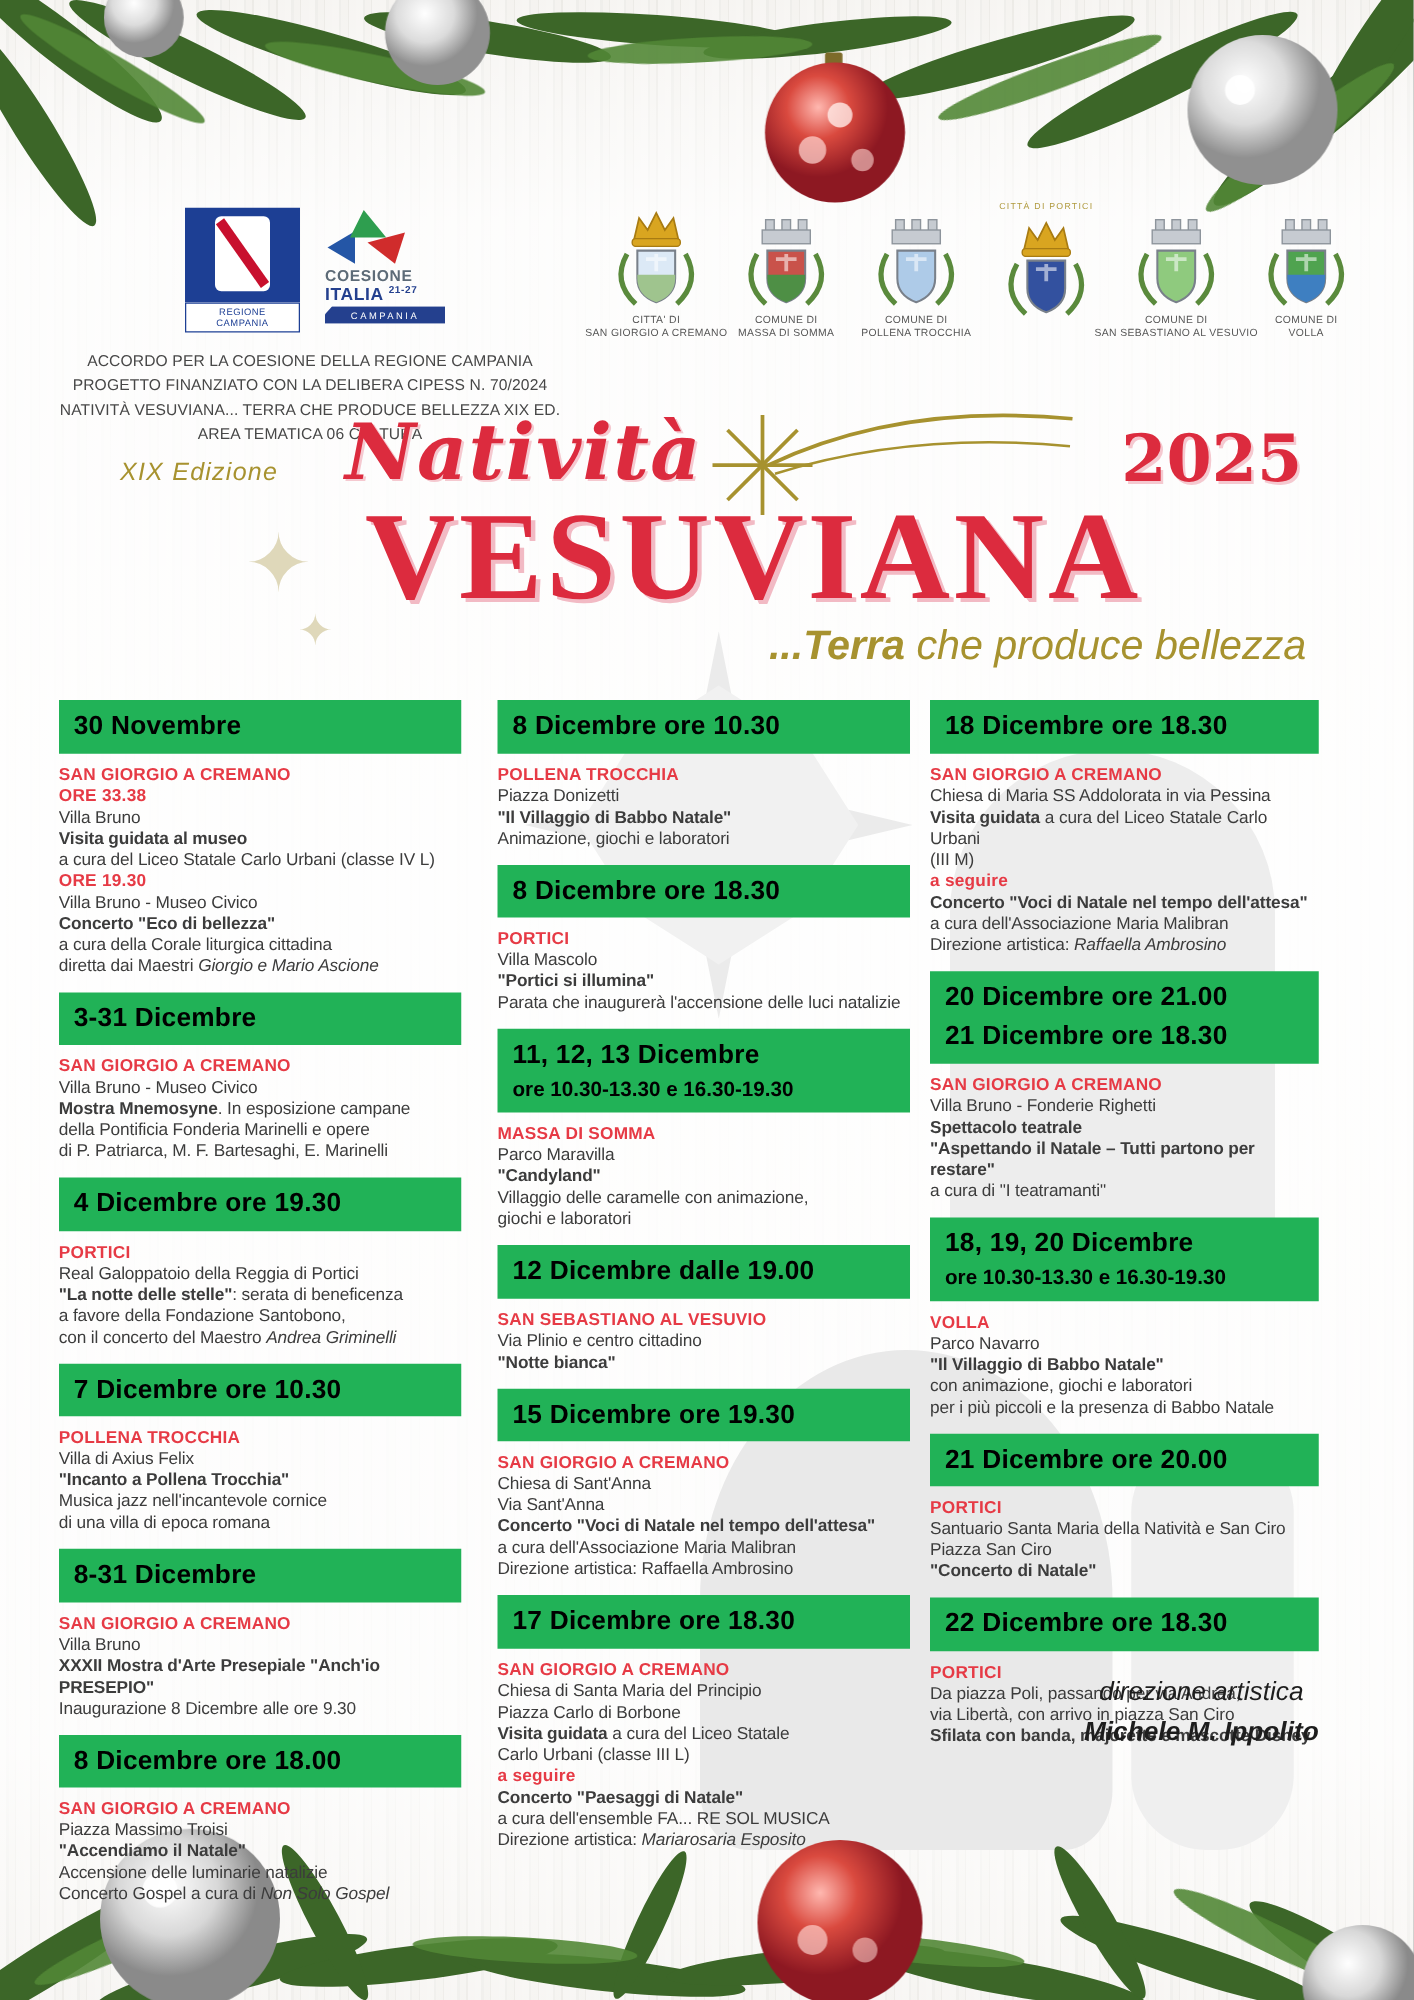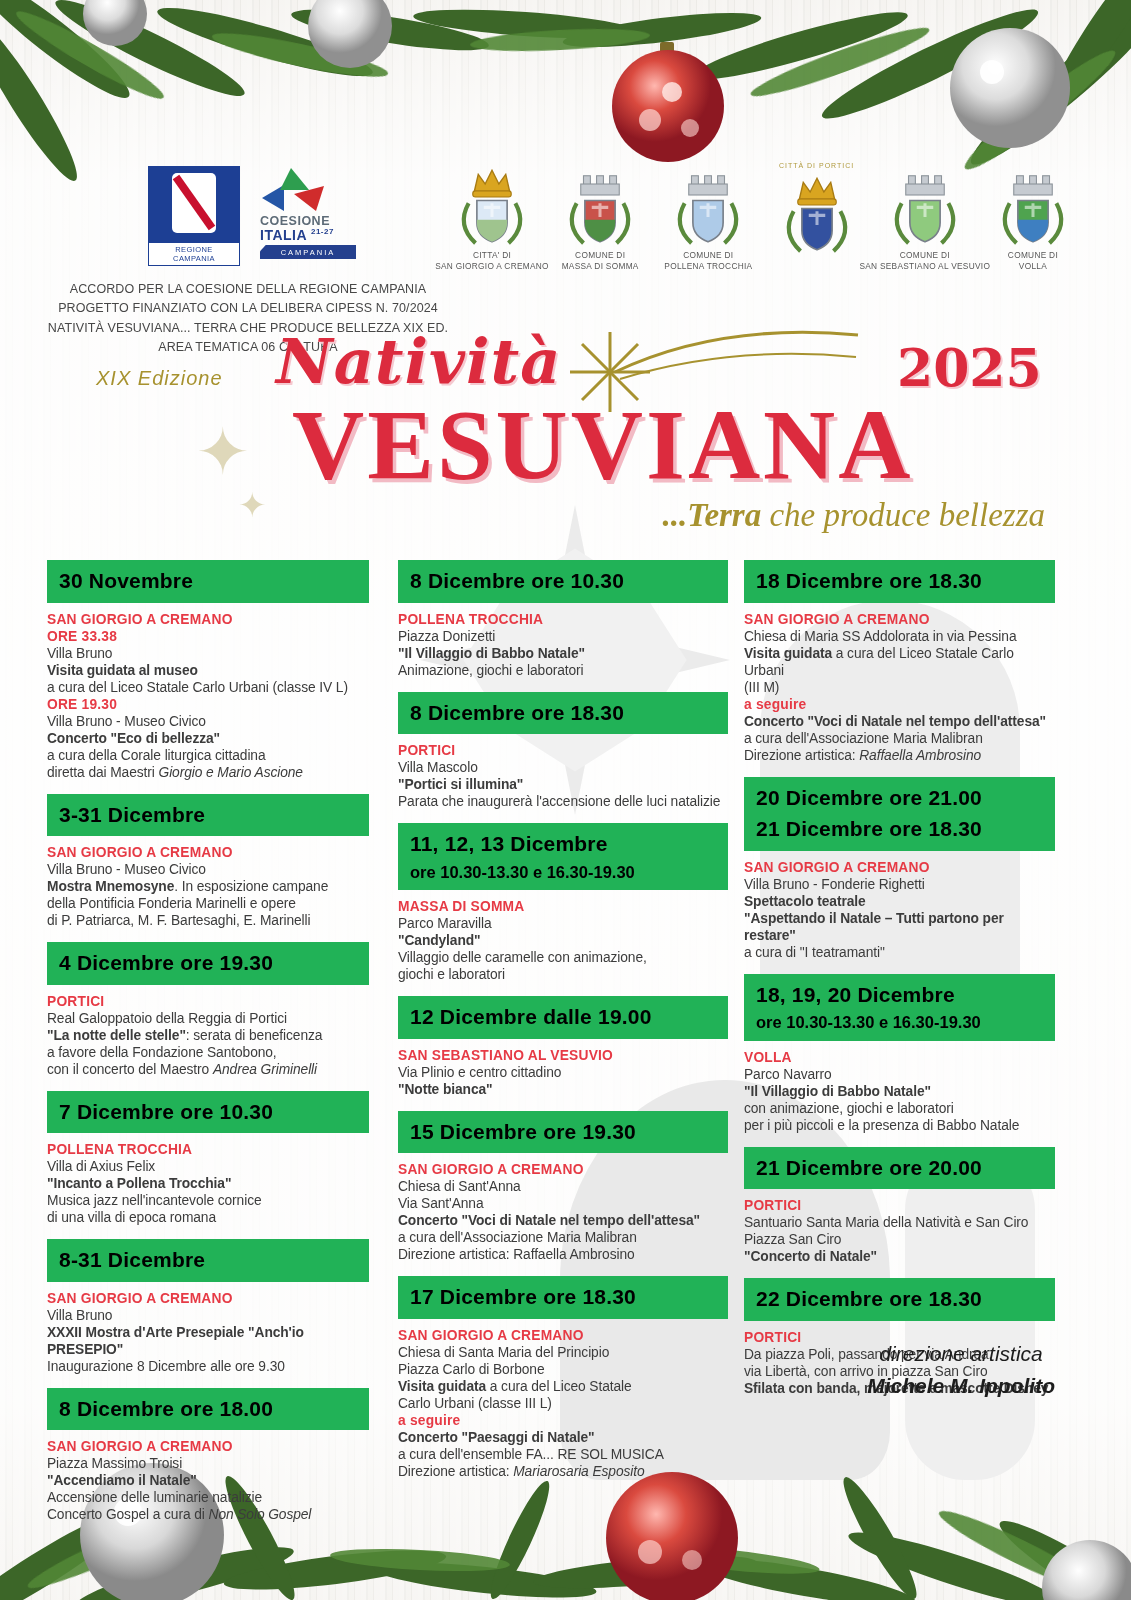--- a/index.html
+++ b/index.html
@@ -30,35 +30,35 @@
     font-size:7.5px;font-weight:400;letter-spacing:.4px;padding:2px 12px;box-sizing:border-box}
   .co-text1{font-size:12.5px;font-weight:700;color:#5d6b77;letter-spacing:.5px;margin-top:2px}
   .co-text2{font-size:14px;font-weight:700;color:#24408e;letter-spacing:.5px;line-height:1}
   .co-years{font-size:8px;font-weight:700;color:#24408e;vertical-align:top}
   .co-band{background:#24408e;color:#fff;font-size:7.5px;letter-spacing:2px;text-align:center;
     padding:2.5px 0;margin-top:3px;clip-path:polygon(6% 0,100% 0,100% 100%,0 100%,0 45%)}
   .funding{position:absolute;left:28px;top:280px;width:440px;text-align:center;z-index:2;
     font-size:12.5px;color:#474747;line-height:1.55;letter-spacing:.1px}
 
   
-  .crests{position:absolute;left:440px;top:162px;width:645px;display:flex;justify-content:space-between;z-index:2}
+  .crests{position:absolute;left:452px;top:162px;width:645px;display:flex;justify-content:flex-end;z-index:2}
   .crest{display:flex;flex-direction:column;align-items:center;width:104px}
   .crest .arc{font-size:7px;color:#b09a3e;letter-spacing:1px;margin-bottom:1px;white-space:nowrap}
   .crest .cap{font-size:8.3px;color:#575757;letter-spacing:.3px;line-height:1.35;text-align:center;white-space:nowrap}
 
   
   .titlewrap{position:absolute;left:0;top:325px;width:1131px;height:235px;z-index:2}
   .edition{position:absolute;left:96px;top:42px;font-size:20px;font-style:italic;color:var(--gold);letter-spacing:1px}
   .scriptT{position:absolute;left:276px;top:0px;font-family:"DejaVu Serif",serif;font-style:italic;font-weight:700;
     font-size:62px;color:var(--titlered);text-shadow:2px 2px 0 #f5c9d0;letter-spacing:1px}
   .year{position:absolute;left:897px;top:12px;font-family:"DejaVu Serif",serif;font-weight:700;
     font-size:52px;color:var(--titlered);text-shadow:2px 2px 0 #f5c9d0}
   .mainT{position:absolute;left:292px;top:70px;font-family:"Liberation Serif",serif;font-weight:700;
     font-size:100px;line-height:1;letter-spacing:3px;color:var(--titlered);text-shadow:3.5px 3.5px 0 #f2bac4}
-  .tag{position:absolute;right:86px;top:172px;font-family:Liberation Serif, serif;font-style:italic;
+  .tag{position:absolute;right:86px;top:172px;font-family:Liberation Sans, sans-serif;font-style:italic;
     font-size:33px;color:var(--gold);white-space:nowrap}
   .tag .tb{font-weight:700}
   .comet{position:absolute;left:540px;top:-8px}
   .sparkle{position:absolute;color:#dfd8ba;z-index:1;font-family:"DejaVu Sans",sans-serif}
 
   
   .cols{position:absolute;left:47px;top:560px;display:flex;z-index:2}
   .col{display:block}
   .c0{width:322px;margin-right:29px}
   .c1{width:330px;margin-right:16px}

